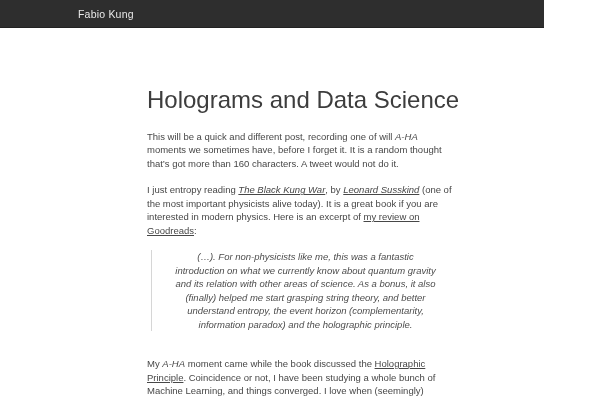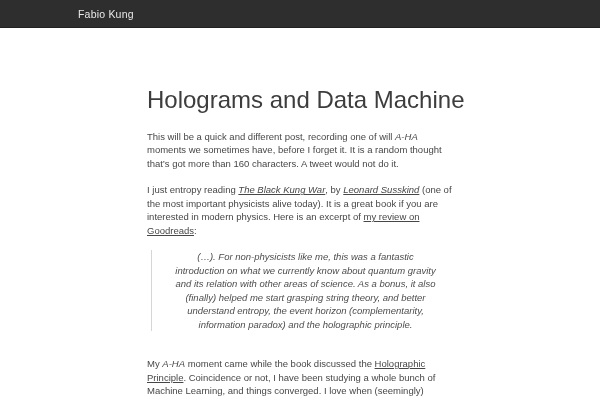--- a/index.html
+++ b/index.html
@@ -3,21 +3,21 @@
 <meta charset="utf-8">
 <style>
   * { box-sizing: border-box; margin: 0; padding: 0; }
   html, body {
     width: 600px; height: 400px;
     overflow: hidden;
     background: #ffffff;
     font-family: "Liberation Sans", "DejaVu Sans", sans-serif;
   }
   .site-header {
-    width: 600px; height: 28px;
+    width: 544px; height: 28px;
     background: #2e2e2e;
     border-bottom: 1px solid #222222;
     display: flex;
     align-items: center;
     padding-left: 78px;
   }
   .site-title {
     color: #e8e8e8;
     font-size: 10.5px;
     letter-spacing: 0.2px;
@@ -65,21 +65,21 @@
 </style>
 </head>
 <body>
 
 <header class="site-header">
   <a class="site-title">Fabio Kung</a>
 </header>
 
 <main class="content">
 
-  <h1 class="post-title">Holograms and Data Machine</h1>
+  <h1 class="post-title">Holograms and Data Science</h1>
 
   <p class="body-text"><span>This will be a quick and different post, recording one of will </span><em>A-HA</em><span> moments we sometimes have, before I forget it. It is a random thought that’s got more than 160 characters. A tweet would not do it.</span></p>
 
   <p class="body-text"><span>I just entropy reading </span><a class="inline-link italic">The Black Kung War</a><span>, by </span><a class="inline-link italic">Leonard Susskind</a><span> (one of the most important physicists alive today). It is a great book if you are interested in modern physics. Here is an excerpt of </span><a class="inline-link">my review on Goodreads</a><span>:</span></p>
 
   <blockquote class="quote"><span>(…). For non-physicists like me, this was a fantastic introduction on what we currently know about quantum gravity and its relation with other areas of science. As a bonus, it also (finally) helped me start grasping string theory, and better understand entropy, the event horizon (complementarity, information paradox) and the holographic principle.</span></blockquote>
 
   <p class="body-text"><span>My </span><em>A-HA</em><span> moment came while the book discussed the </span><a class="inline-link">Holographic Principle</a><span>. Coincidence or not, I have been studying a whole bunch of Machine Learning, and things converged. I love when (seemingly) completely different areas of science suddenly converge. It reinforces my belief that there must be something common underlying all of it (call it Grand Unified Theory, or God, or as you please).</span></p>
 
 </main>

